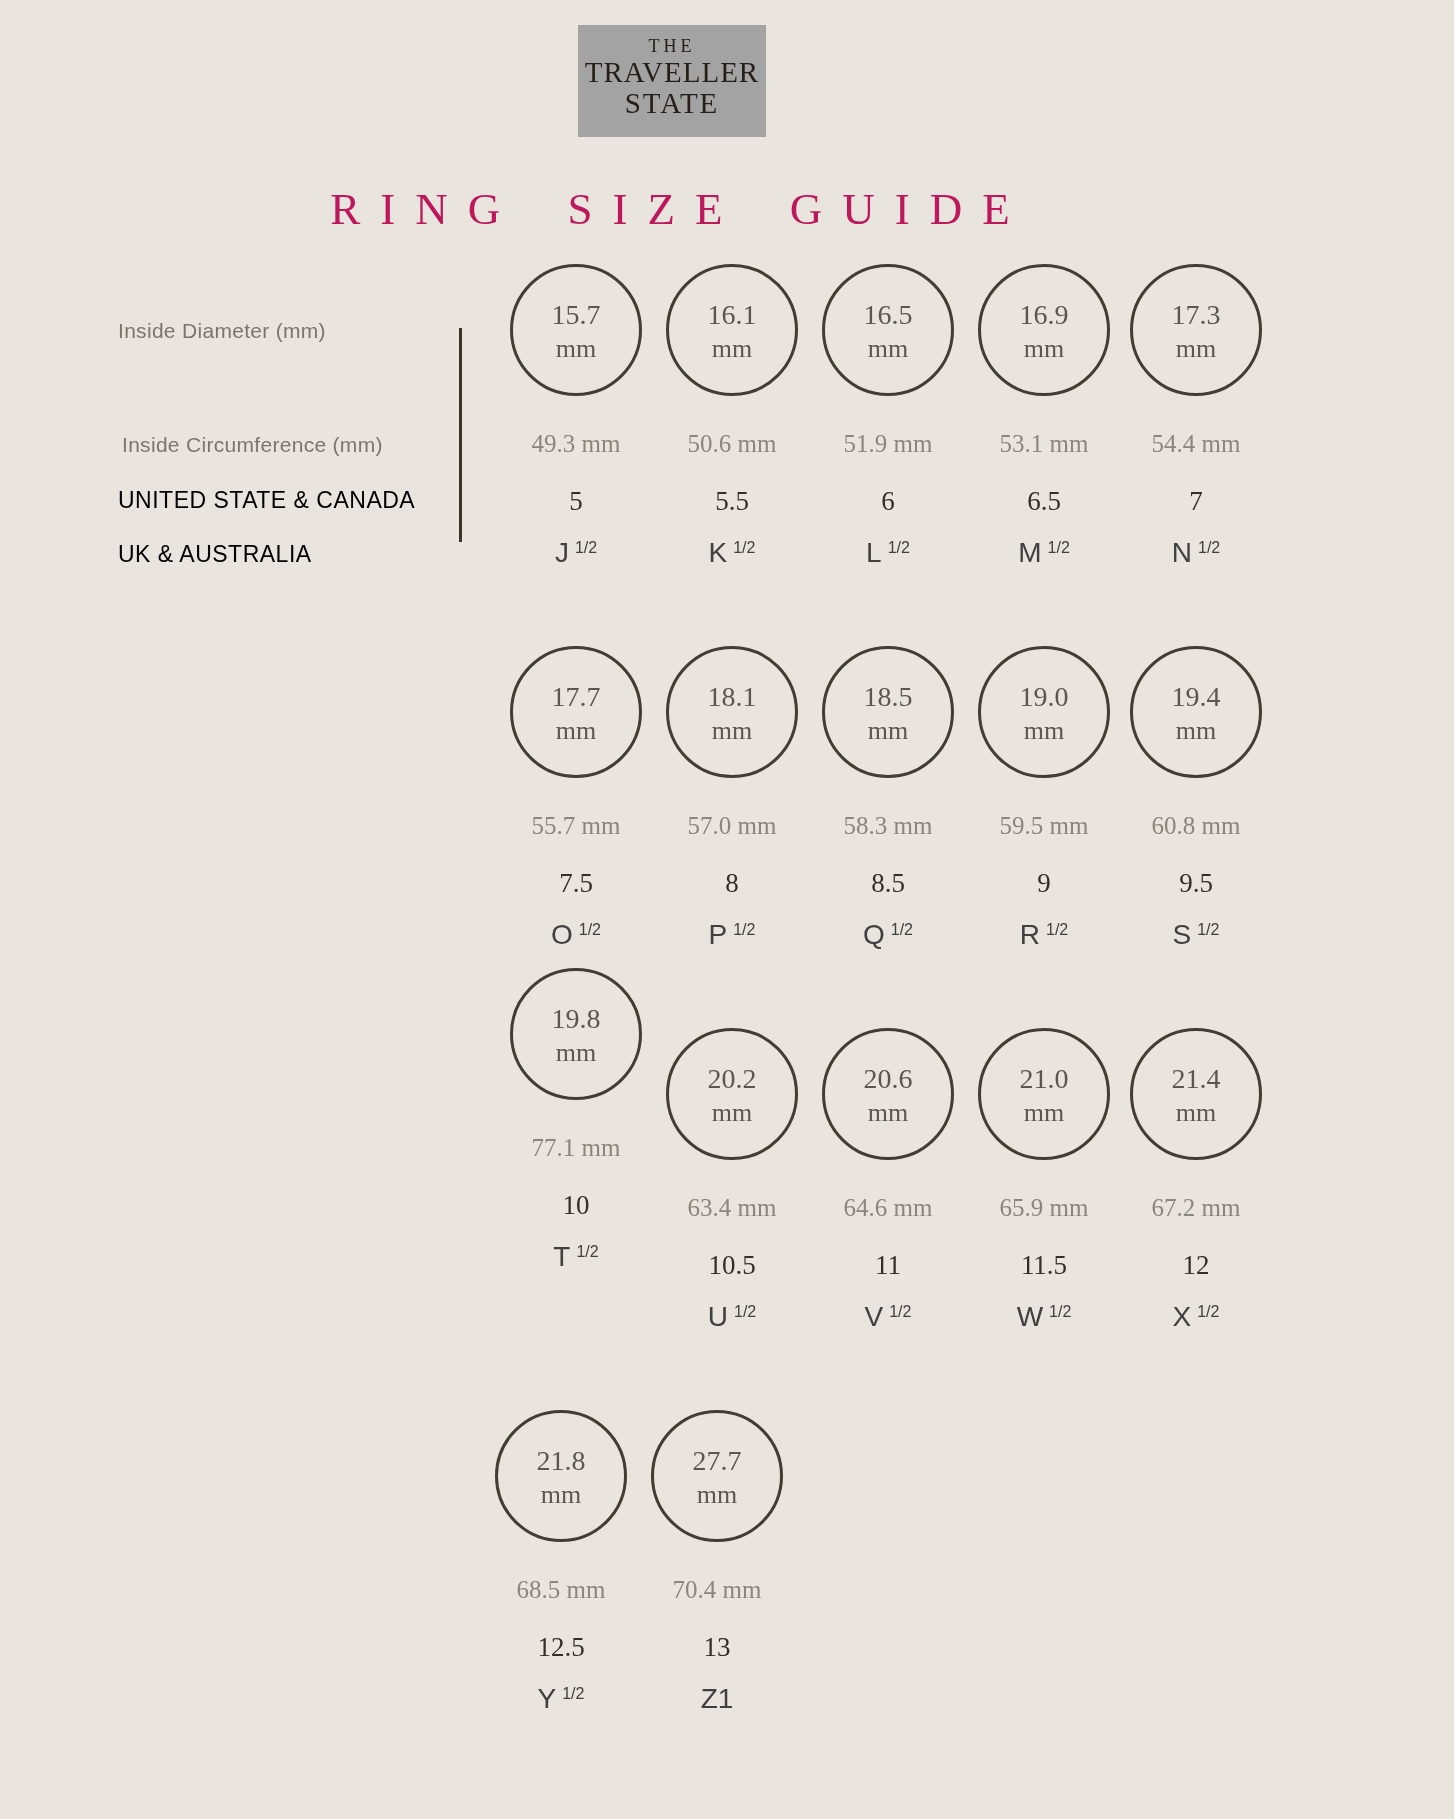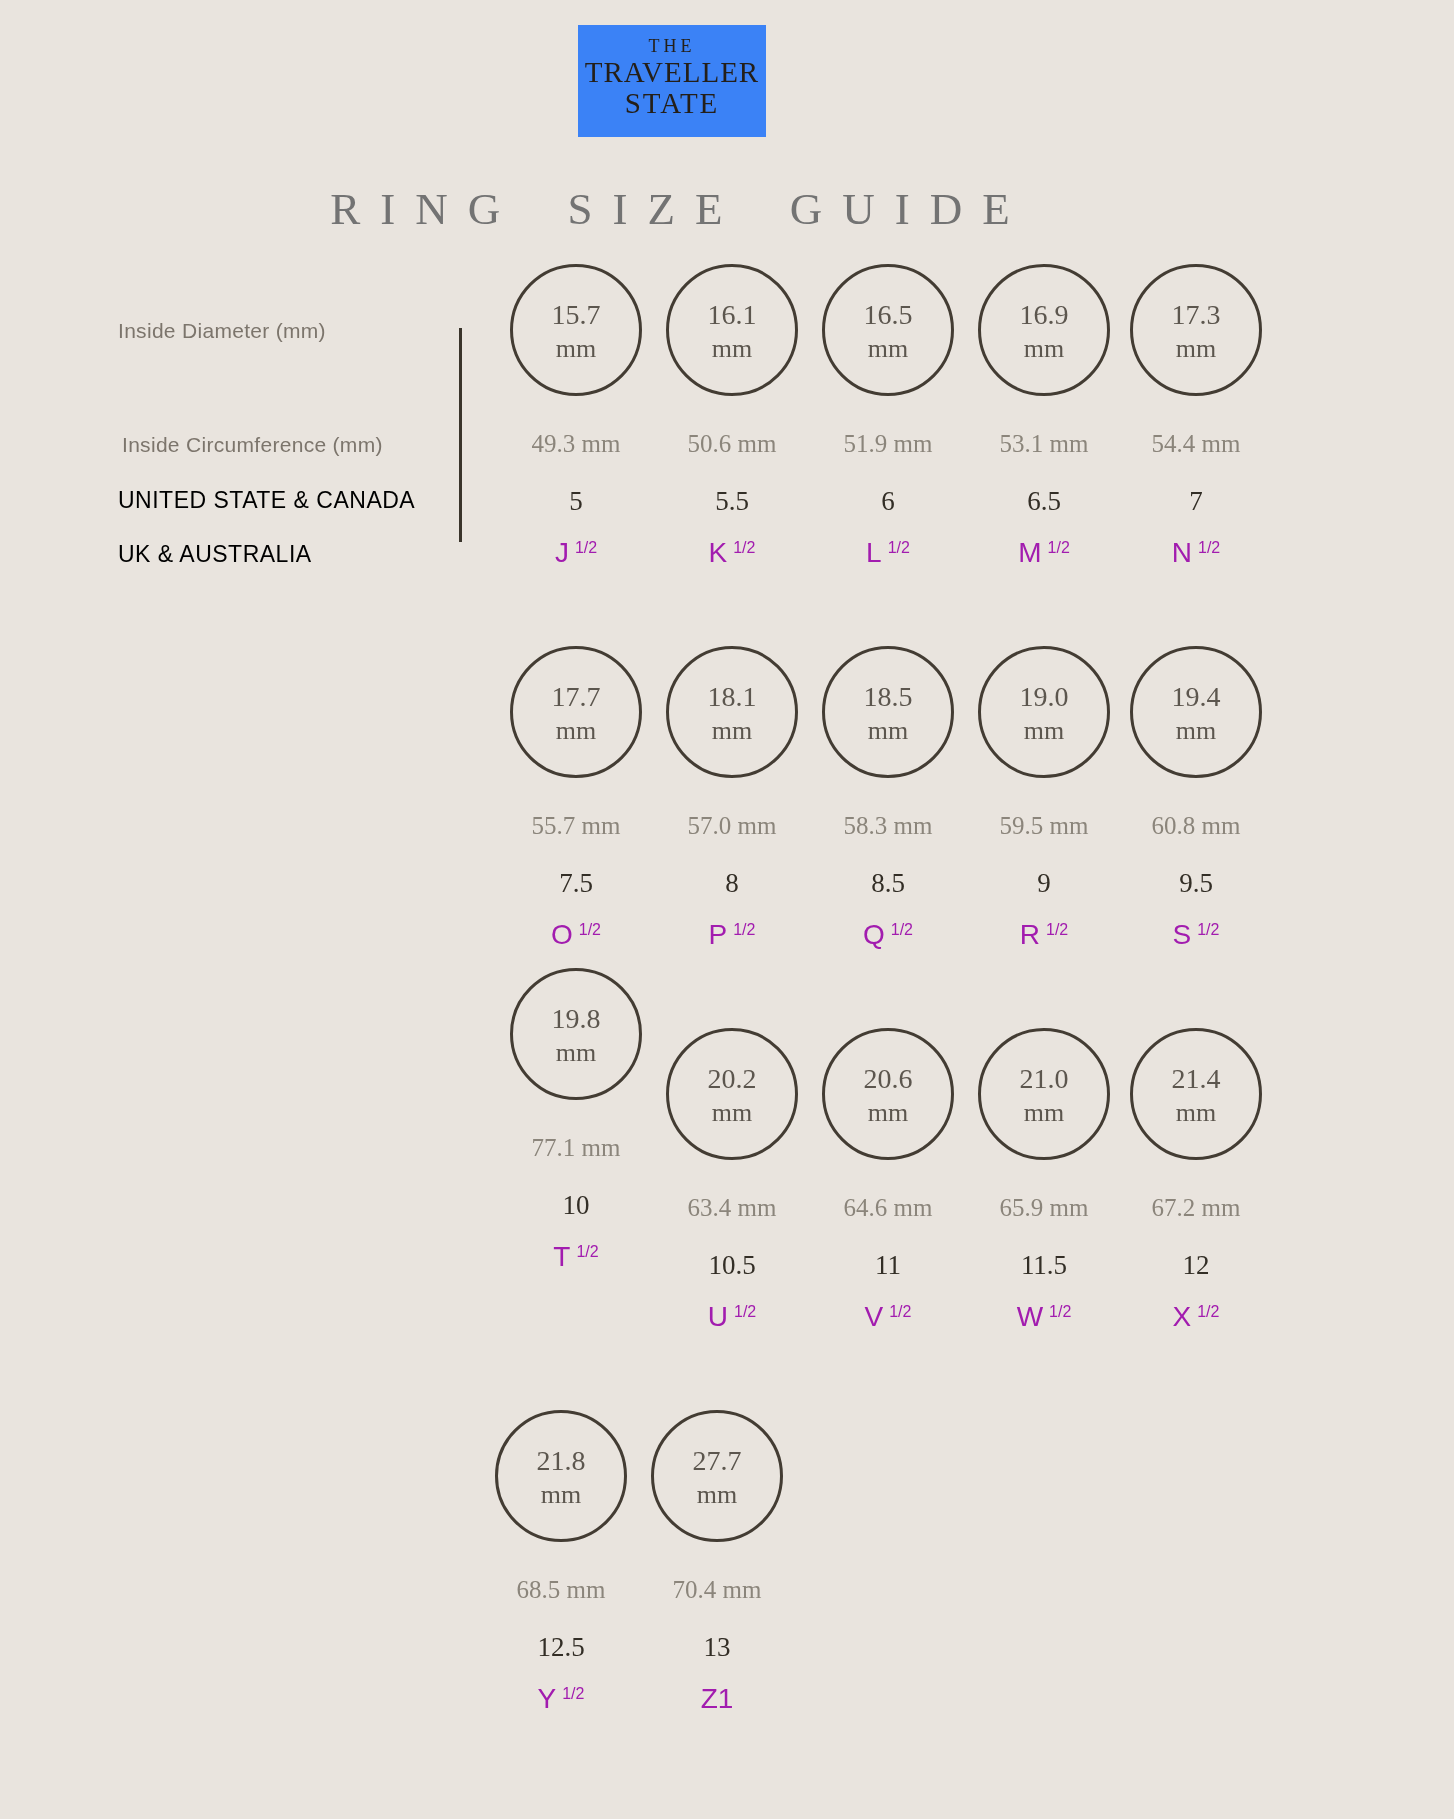--- a/index.html
+++ b/index.html
@@ -8,32 +8,32 @@
     background:#E9E4DE;
     font-family:"Liberation Serif", serif;
     position:relative;
     overflow:hidden;
   }
   .page{position:absolute;inset:0;}
 
   
   .logo{
     position:absolute;left:578px;top:25px;width:188px;height:112px;
-    background:#3b82f6;text-align:center;color:#241F19;
+    background:#a3a3a3;text-align:center;color:#241F19;
   }
   .logo-the{margin-top:11px;font-size:18px;letter-spacing:4px;line-height:20px;}
   .logo-main{font-size:29px;letter-spacing:1px;line-height:32px;}
   .logo-sub{font-size:29px;letter-spacing:2px;line-height:31px;}
 
   
   .title{
     position:absolute;left:0;top:183px;width:1360px;margin:0;
     text-align:center;font-weight:normal;
     font-size:45px;letter-spacing:20px;word-spacing:16px;
-    color:#737373;font-family:"Liberation Serif", serif;
+    color:#be185d;font-family:"Liberation Serif", serif;
   }
 
   
   .side-label{
     position:absolute;left:118px;
     font-family:"Liberation Sans", sans-serif;
     color:#7C756C;font-size:21px;line-height:25px;letter-spacing:0.3px;
   }
   .side-label.dark{color:#000000;font-size:23px;line-height:27px;letter-spacing:0.5px;}
   .lbl-diameter{top:318px;}
@@ -52,21 +52,21 @@
     position:absolute;left:12px;top:0;width:132px;height:132px;
     box-sizing:border-box;border:3px solid #433C33;border-radius:50%;
     padding-top:31px;
   }
   .d-val{font-size:28px;line-height:34px;color:#5C564E;}
   .d-unit{font-size:26px;line-height:34px;color:#5C564E;}
   .c-val{position:absolute;top:166px;left:0;width:100%;font-size:25px;color:#8B857B;}
   .us-val{position:absolute;top:222px;left:0;width:100%;font-size:27px;color:#332E26;}
   .uk-val{
     position:absolute;top:273px;left:0;width:100%;
-    font-size:28px;color:#a21caf;
+    font-size:28px;color:#404040;
     font-family:"Liberation Sans", sans-serif;font-weight:300;
   }
   .uk-frac{font-size:16px;position:relative;top:-9px;margin-left:6px;}
 </style>
 </head>
 <body>
 
 <div class="page">
 
   <div class="logo">

